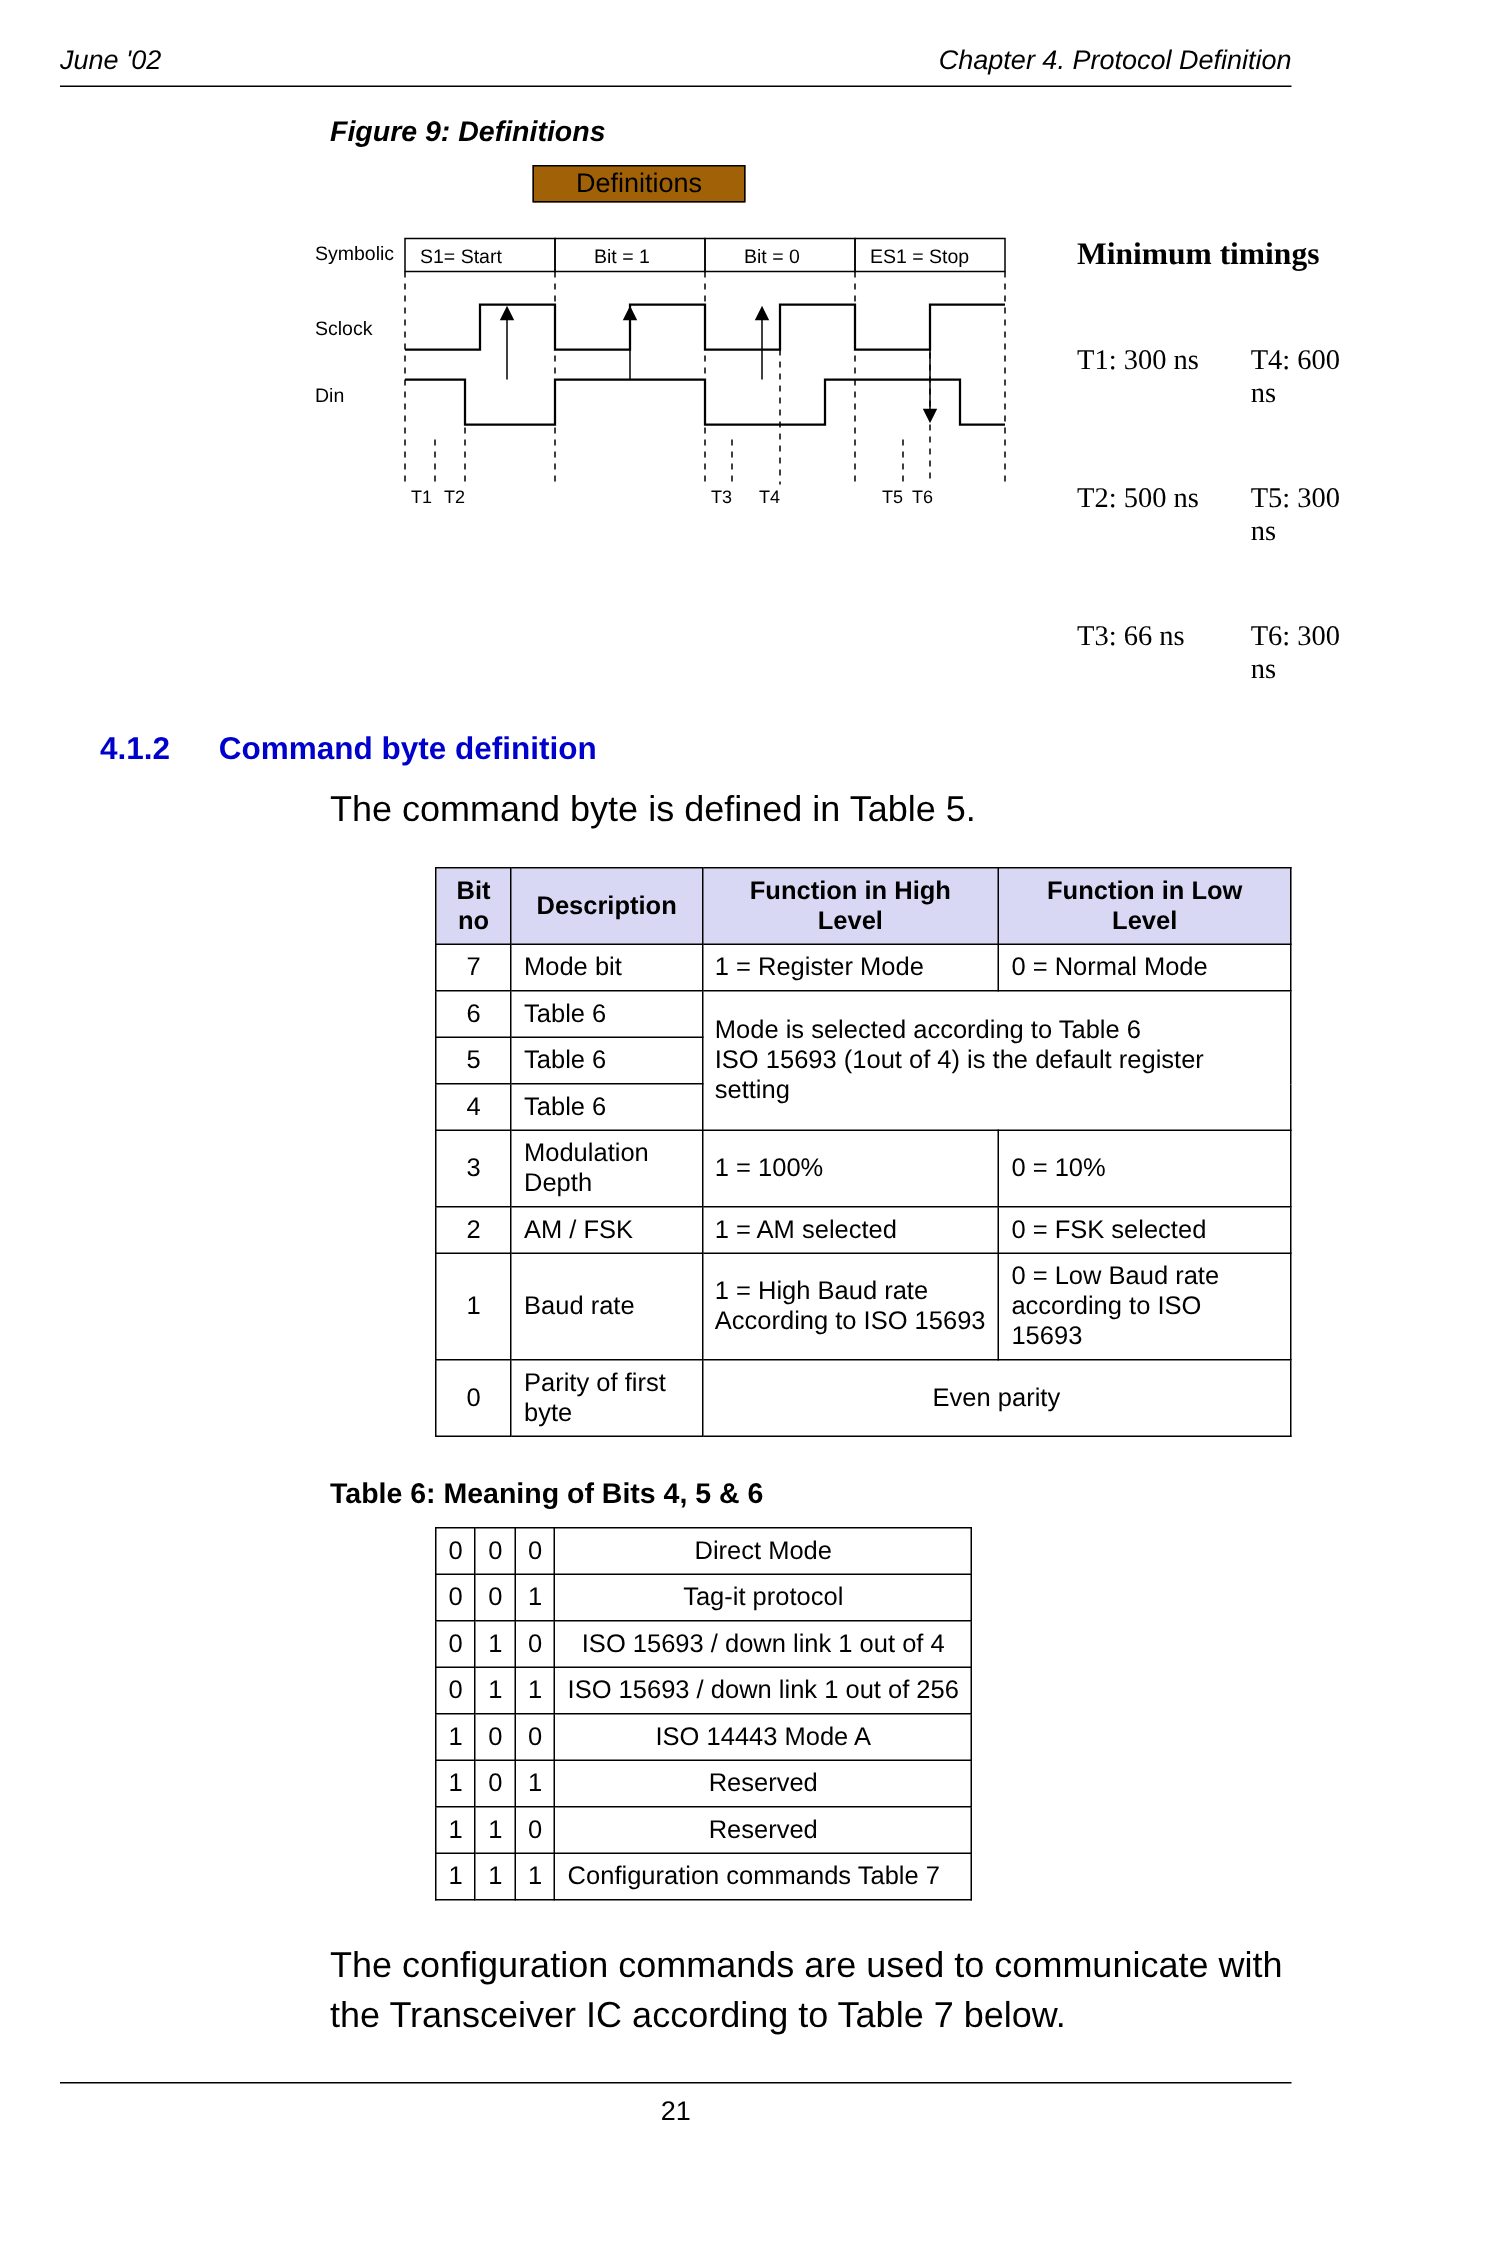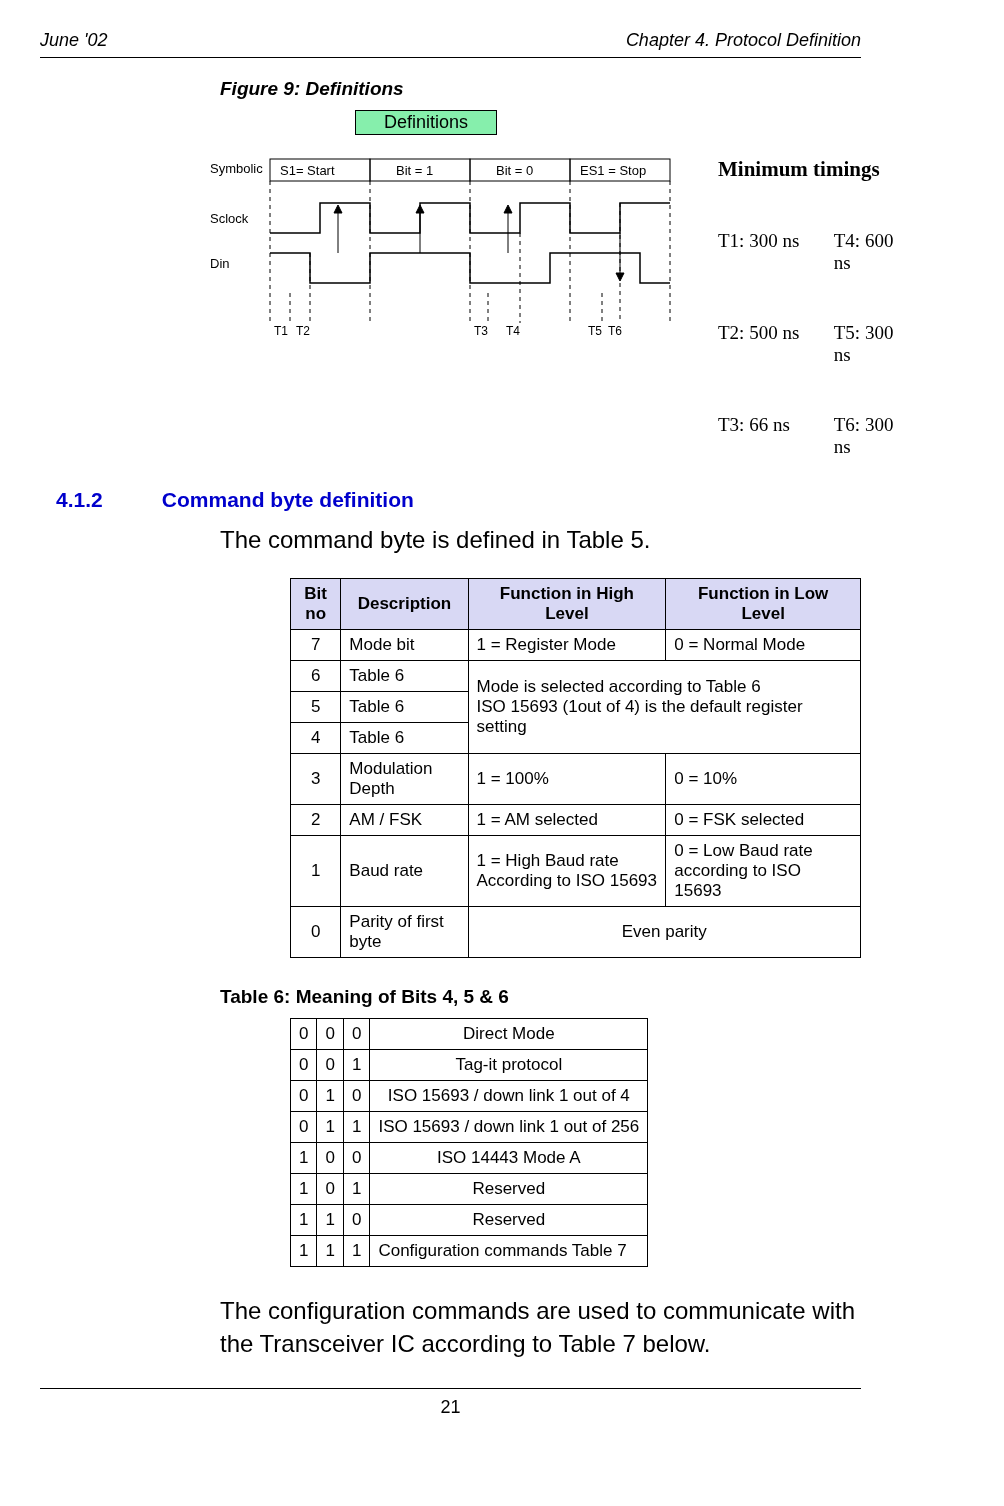--- a/index.html
+++ b/index.html
@@ -35,21 +35,21 @@
     font-style: italic;
     font-size: 19px;
     margin-left: 180px;
     margin-bottom: 10px;
   }
   .diagram-wrap {
     margin-left: 170px;
     margin-bottom: 30px;
   }
   .def-box {
-    background: #86efac;
+    background: #a16207;
     border: 1.5px solid #000;
     display: inline-block;
     padding: 1px 28px;
     font-size: 18px;
     margin-left: 145px;
     margin-bottom: 18px;
   }
   .diagram-row {
     display: flex;
     align-items: flex-start;
@@ -70,21 +70,22 @@
   .timing-left { width: 150px; }
   .h2-blue {
     color: #0000cc;
     font-weight: bold;
     font-size: 21px;
     margin: 8px 0 12px 0;
   }
   .sec-num {
     display: inline-block;
     width: 100px;
-    margin-left: 16px;
+    margin-left: 0;
+    text-align: center;
   }
   .body-text {
     font-size: 24px;
     margin-left: 180px;
     margin-bottom: 22px;
     line-height: 1.35;
   }
   .table-caption {
     font-weight: bold;
     font-size: 19px;

